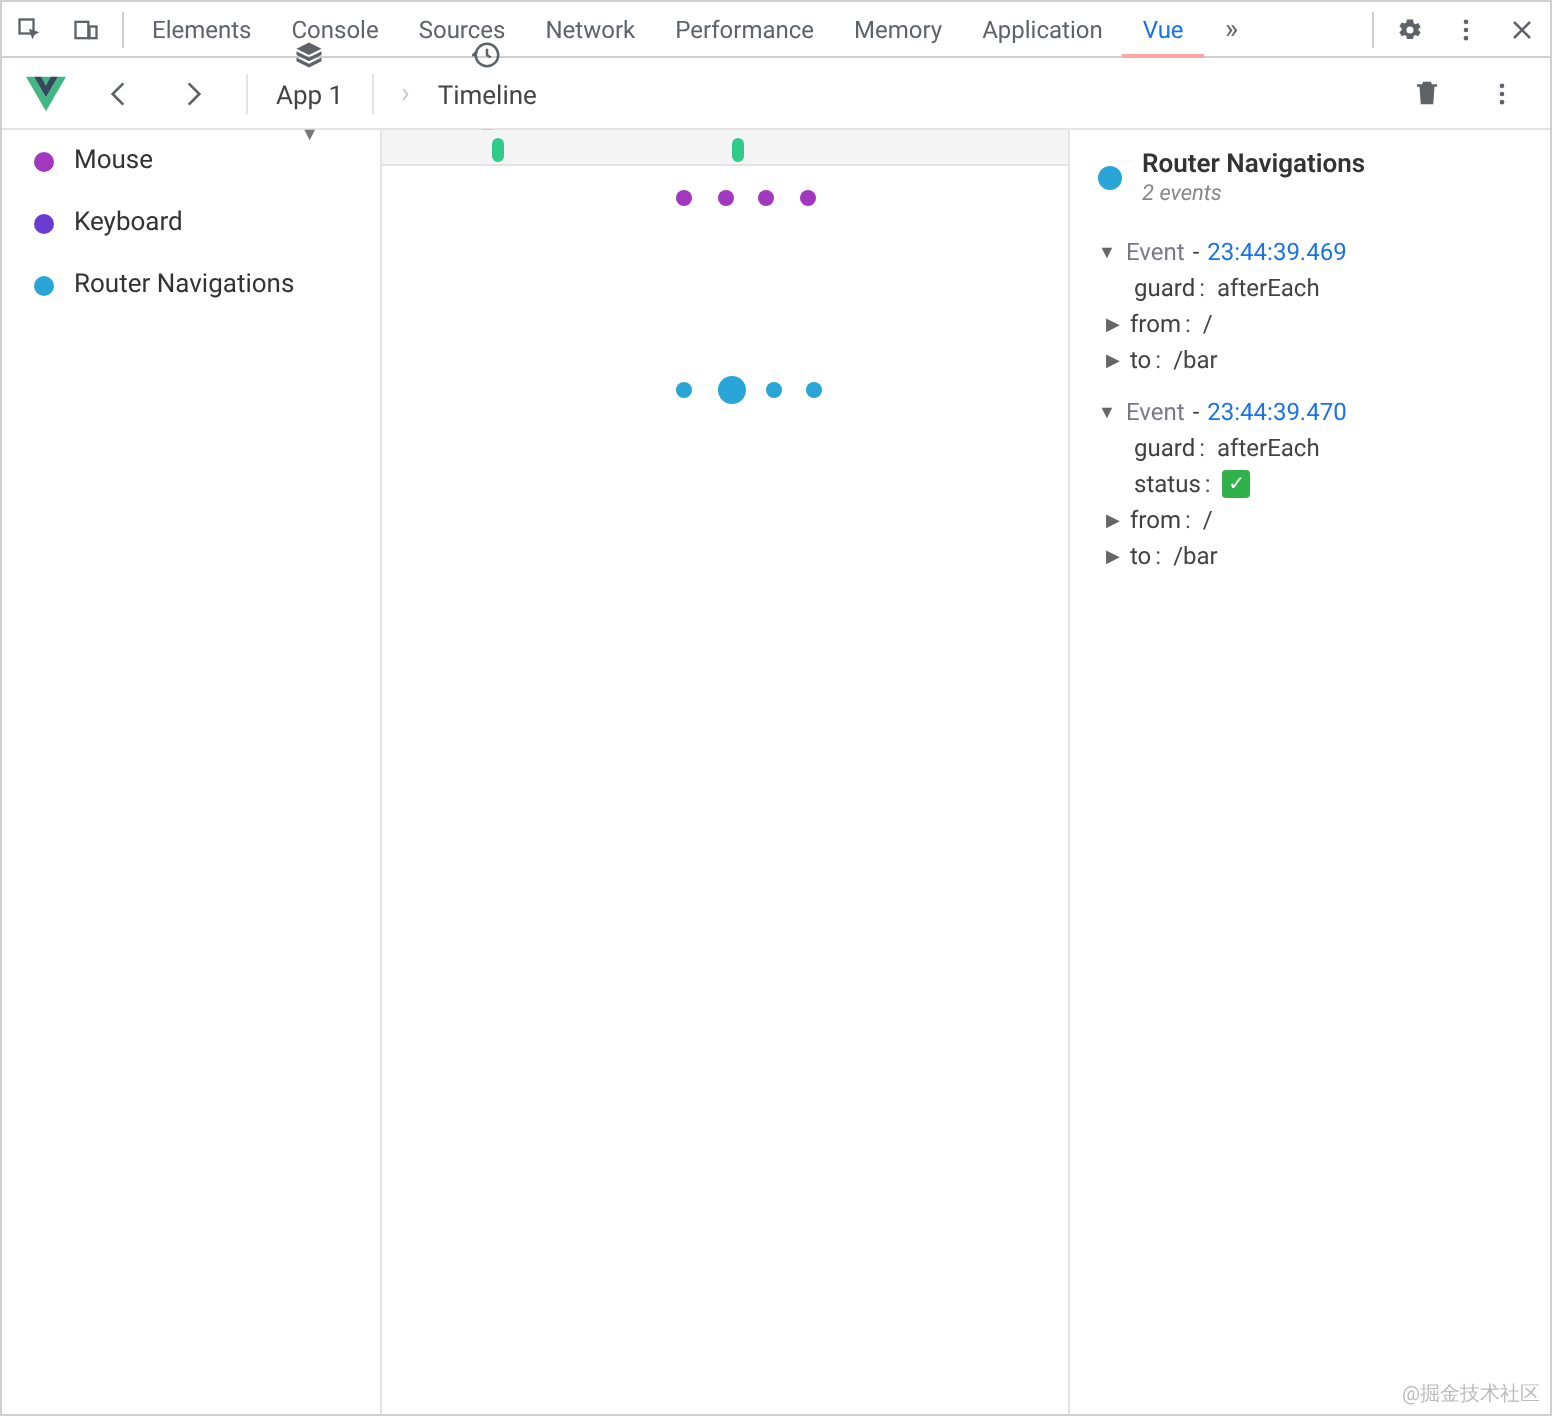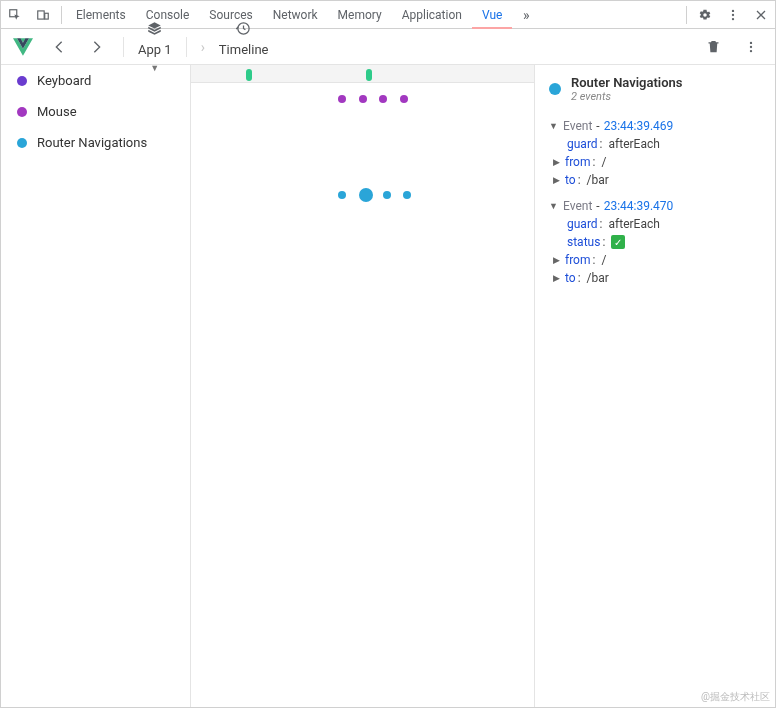--- a/index.html
+++ b/index.html
@@ -46,21 +46,21 @@
   .insp-title { font-size: 13px; font-weight: 600; color: #333; }
   .insp-sub { font-size: 11px; color: #888; font-style: italic; }
   .insp-body { padding: 0 14px; font-size: 12px; }
   .event-block { margin-top: 8px; }
   .event-head { display: flex; align-items: center; gap: 4px; color: #444; cursor: pointer; padding: 2px 0; }
   .event-head .tri { font-size: 9px; color: #666; width: 10px; }
   .event-name { color: #7a7a85; }
   .event-time { color: #1a73e8; }
   .kv { font-family: ui-monospace, SFMono-Regular, Menlo, Consolas, monospace; font-size: 12px; padding: 2px 0 2px 18px; display: flex; align-items: center; gap: 2px; }
   .kv .tri { font-size: 9px; color: #666; width: 10px; margin-left: -14px; }
-  .kv-key { color: #1d4ed8; }
+  .kv-key { color: #404040; }
   .kv-colon { color: #555; }
   .kv-val { color: #444; margin-left: 4px; }
   .check { display: inline-flex; width: 14px; height: 14px; background: #30b14a; color: #fff; font-size: 10px; align-items: center; justify-content: center; border-radius: 2px; margin-left: 4px; }
 
   .watermark { position: absolute; right: 6px; bottom: 4px; font-size: 10px; color: #bbb; pointer-events: none; }
 </style>
 </head>
 <body>
 
 <div class="devtools-tabs">
@@ -75,20 +75,21 @@
         <rect x="3" y="5" width="11" height="14"></rect>
         <rect x="15" y="9" width="6" height="10"></rect>
       </svg>
   </div>
   <div class="dt-sep"></div>
   <div id="dt-tabs-host" style="display: flex;">
       <div class="dt-tab">Elements</div>
       <div class="dt-tab">Console</div>
       <div class="dt-tab">Sources</div>
       <div class="dt-tab">Network</div>
+      <div class="dt-tab">Performance</div>
       <div class="dt-tab">Memory</div>
       <div class="dt-tab">Application</div>
       <div class="dt-tab active">Vue</div>
     </div>
   <div class="dt-iconbtn" style="font-size:14px;color:#5f6368">»</div>
   <div class="dt-spacer"></div>
   <div class="dt-sep"></div>
   <div class="dt-iconbtn">
     <svg width="14" height="14" viewBox="0 0 24 24" fill="#5f6368">
         <path d="M19.1 12.9a7 7 0 000-1.8l2-1.6-2-3.4-2.4 1a7 7 0 00-1.6-.9L14.7 3h-5.4l-.4 2.6a7 7 0 00-1.6.9l-2.4-1-2 3.4 2 1.6a7 7 0 000 1.8l-2 1.6 2 3.4 2.4-1c.5.4 1 .7 1.6.9l.4 2.6h5.4l.4-2.6c.6-.2 1.1-.5 1.6-.9l2.4 1 2-3.4-2-1.6zM12 15a3 3 0 110-6 3 3 0 010 6z"></path>
@@ -157,26 +158,26 @@
         <circle cx="12" cy="12" r="2"></circle>
         <circle cx="12" cy="19" r="2"></circle>
       </svg>
   </div>
 </div>
 
 <div class="main">
 
   <div class="col col-layers" id="layers-host">
       <div class="layer-row">
+        <span class="layer-dot" style="background: rgb(162, 56, 192);"></span>
+        <span>Mouse</span>
+      </div>
+      <div class="layer-row">
         <span class="layer-dot" style="background: rgb(106, 60, 207);"></span>
         <span>Keyboard</span>
-      </div>
-      <div class="layer-row">
-        <span class="layer-dot" style="background: rgb(162, 56, 192);"></span>
-        <span>Mouse</span>
       </div>
       <div class="layer-row">
         <span class="layer-dot" style="background: rgb(42, 165, 216);"></span>
         <span>Router Navigations</span>
       </div>
     </div>
 
   <div class="col col-timeline">
     <div class="tl-ruler" id="ruler-host">
         <span class="tl-mark" style="left: 16%; background: rgb(46, 203, 138);"></span>

